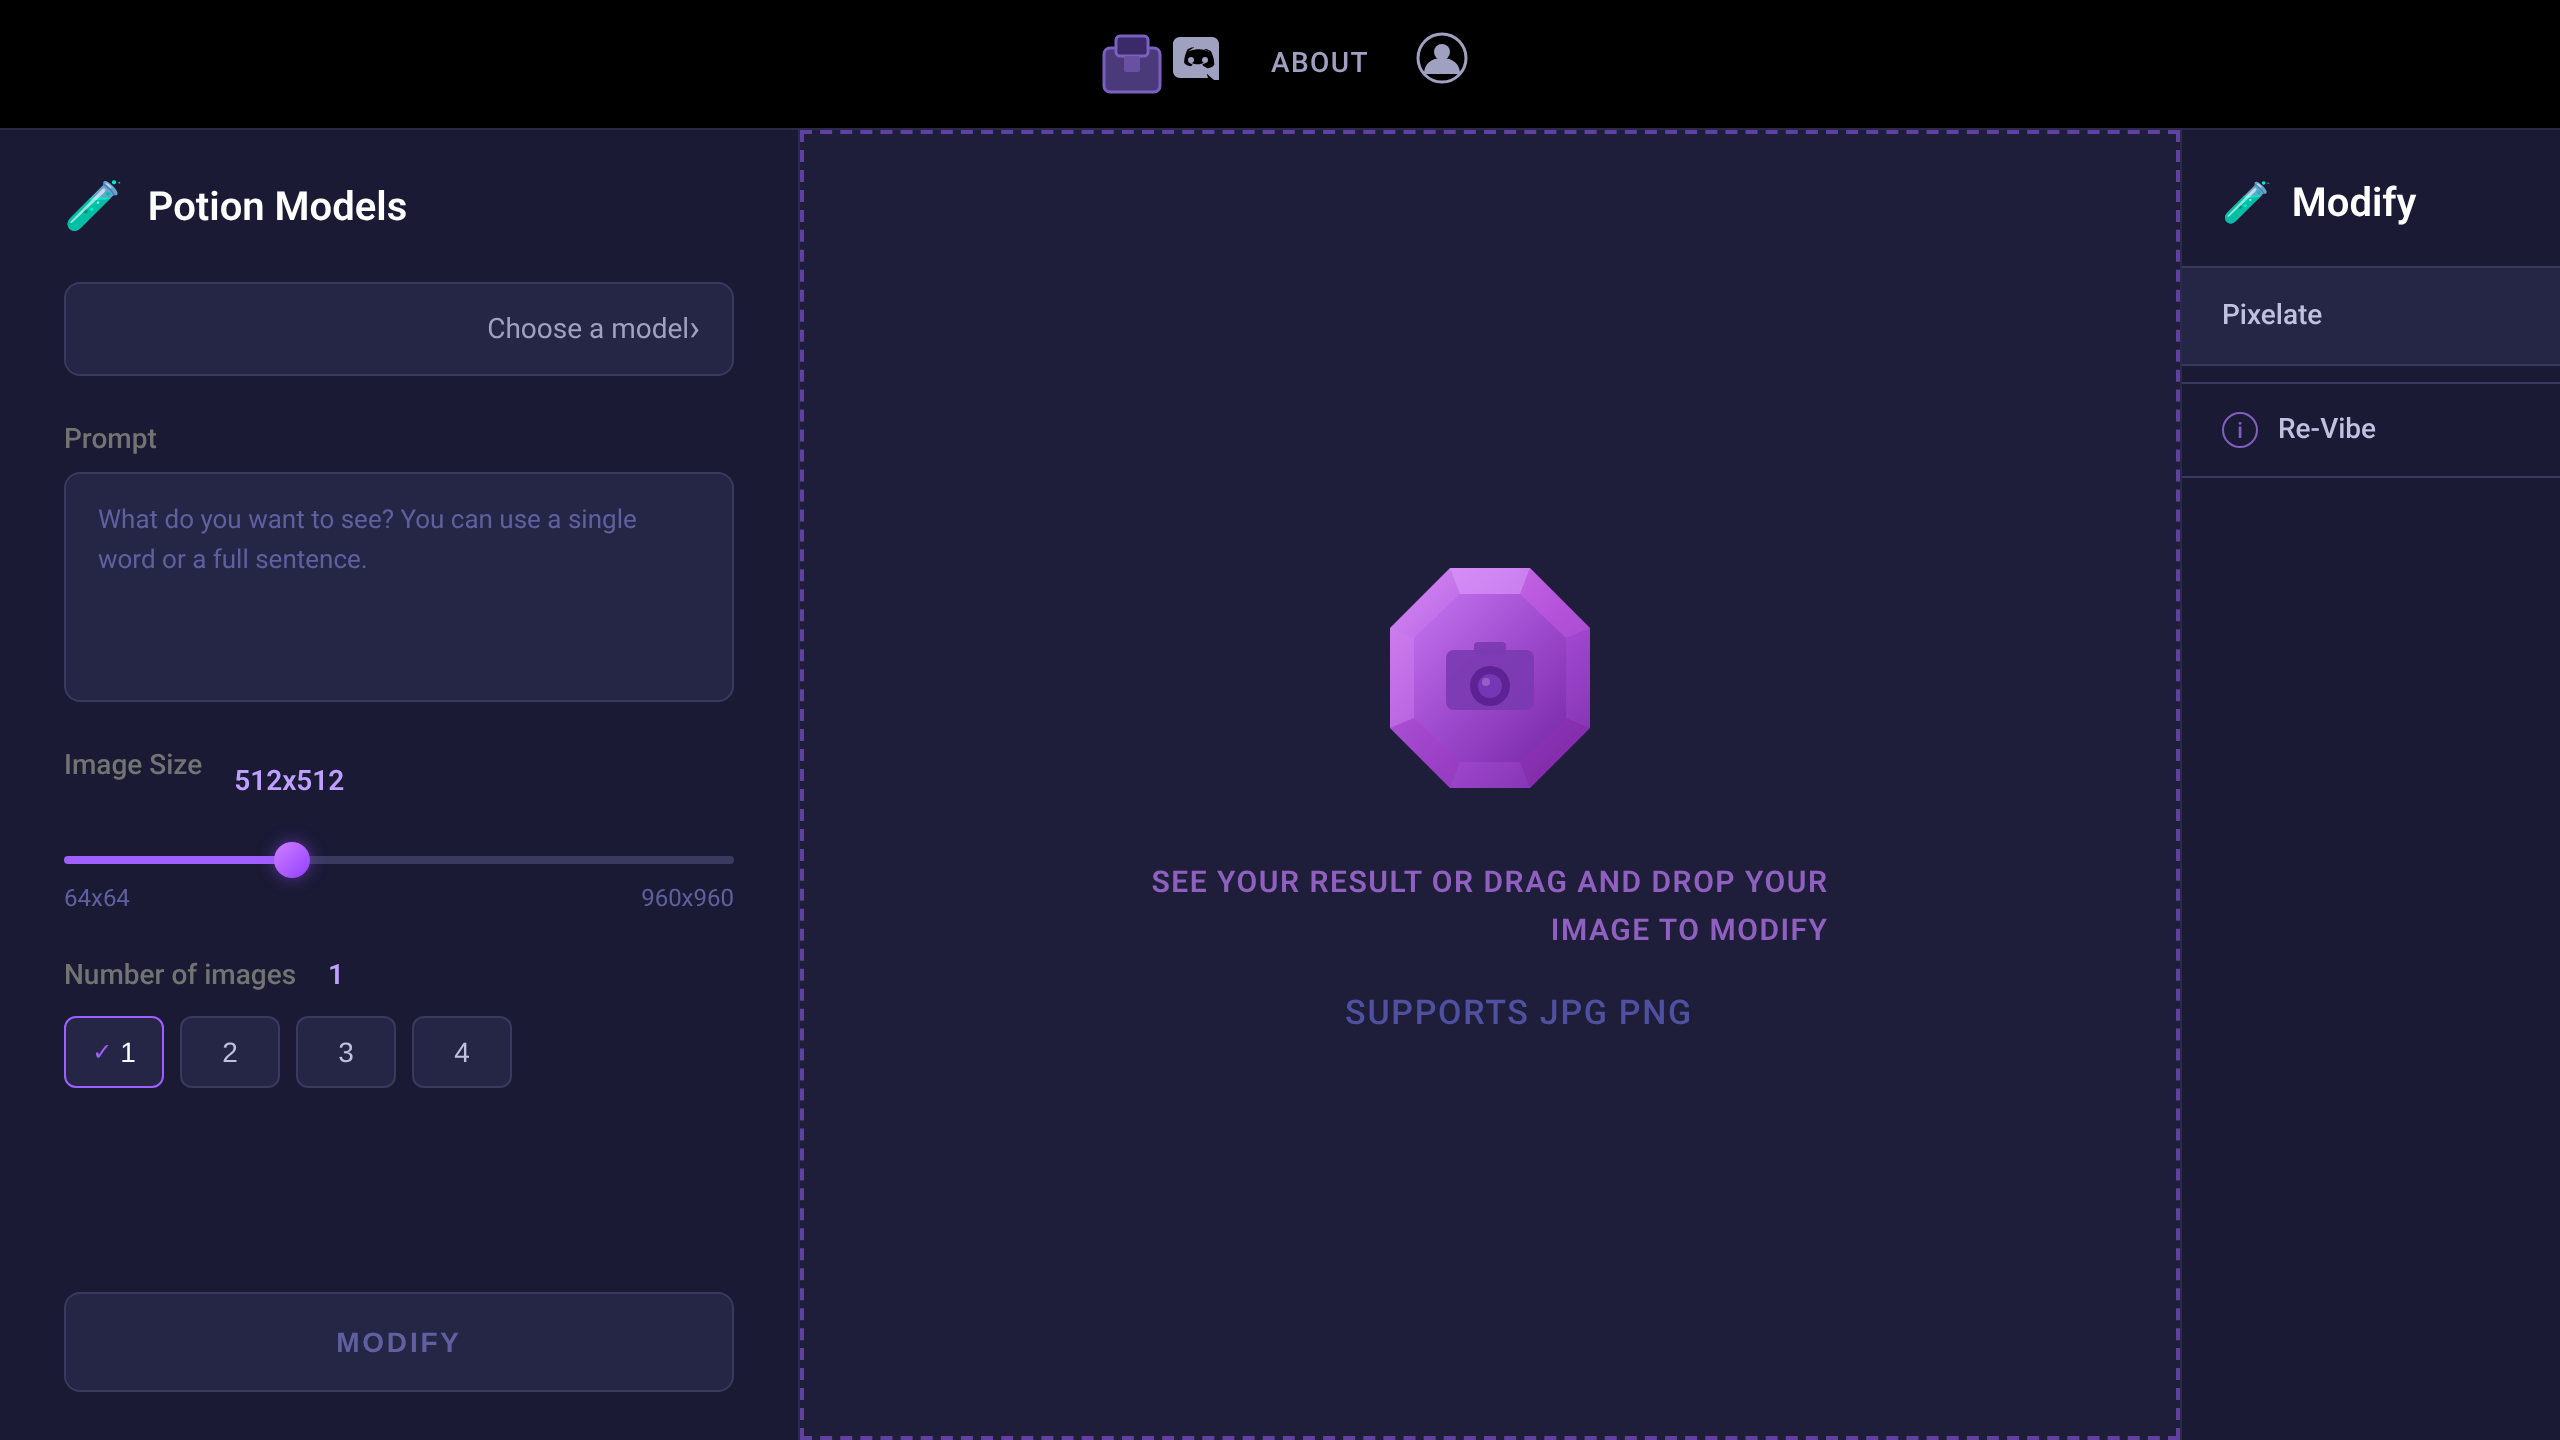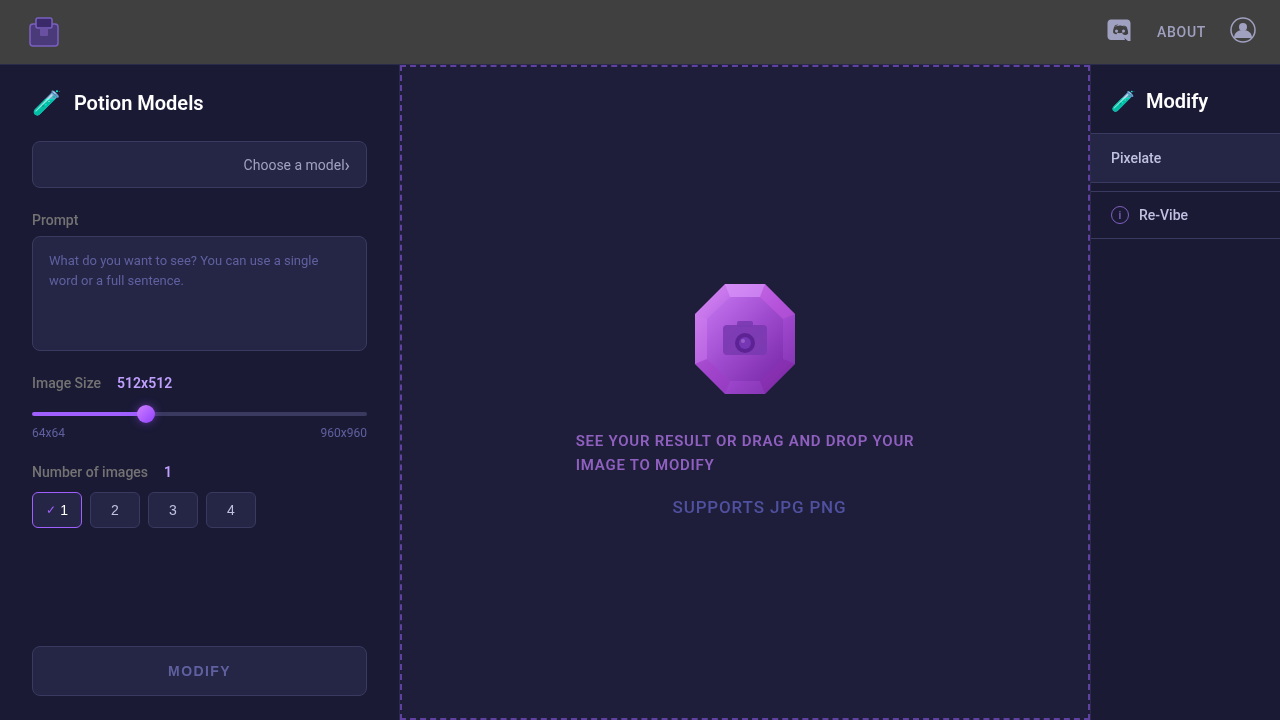--- a/index.html
+++ b/index.html
@@ -8,25 +8,25 @@
       background-color: #141428;
       color: #ffffff;
       font-family: -apple-system, BlinkMacSystemFont, 'Segoe UI', Roboto, sans-serif;
       width: 1280px;
       height: 720px;
       overflow: hidden;
     }
 
     
     .header {
-      background-color: #404040;
+      background-color: #000000;
       height: 65px;
       display: flex;
       align-items: center;
-      justify-content: space-between;
+      justify-content: center;
       padding: 0 24px;
       border-bottom: 1px solid #2a2a4a;
     }
     .header-left {
       display: flex;
       align-items: center;
     }
     .logo-icon {
       width: 40px;
       height: 40px;
@@ -244,21 +244,21 @@
     .camera-gem {
       width: 140px;
       height: 140px;
       position: relative;
     }
 
     .drop-text {
       color: #9060c0;
       font-size: 15px;
       font-weight: 600;
-      text-align: left;
+      text-align: right;
       letter-spacing: 0.05em;
       line-height: 1.6;
     }
 
     .supports-text {
       color: #5050a0;
       font-size: 17px;
       font-weight: 500;
       letter-spacing: 0.05em;
       margin-left: 29px;
@@ -388,21 +388,21 @@
       <span class="model-selector-arrow">›</span>
     </div>
 
     <div class="section">
       <div class="section-label">Prompt</div>
       <textarea class="prompt-textarea" placeholder="What do you want to see? You can use a single word or a full sentence." style=""></textarea>
     </div>
 
     <div class="section">
       <div class="image-size-row">
-        <span class="section-label" style="margin-bottom:0;">Image Size</span>
+        <span class="section-label" style="margin-bottom:16px;">Image Size</span>
         <span class="image-size-value">512x512</span>
       </div>
       <div style="margin-top: 10px;">
         <input type="range" min="0" max="100" value="33" style="">
         <div class="slider-labels">
           <span class="slider-label">64x64</span>
           <span class="slider-label">960x960</span>
         </div>
       </div>
     </div>

